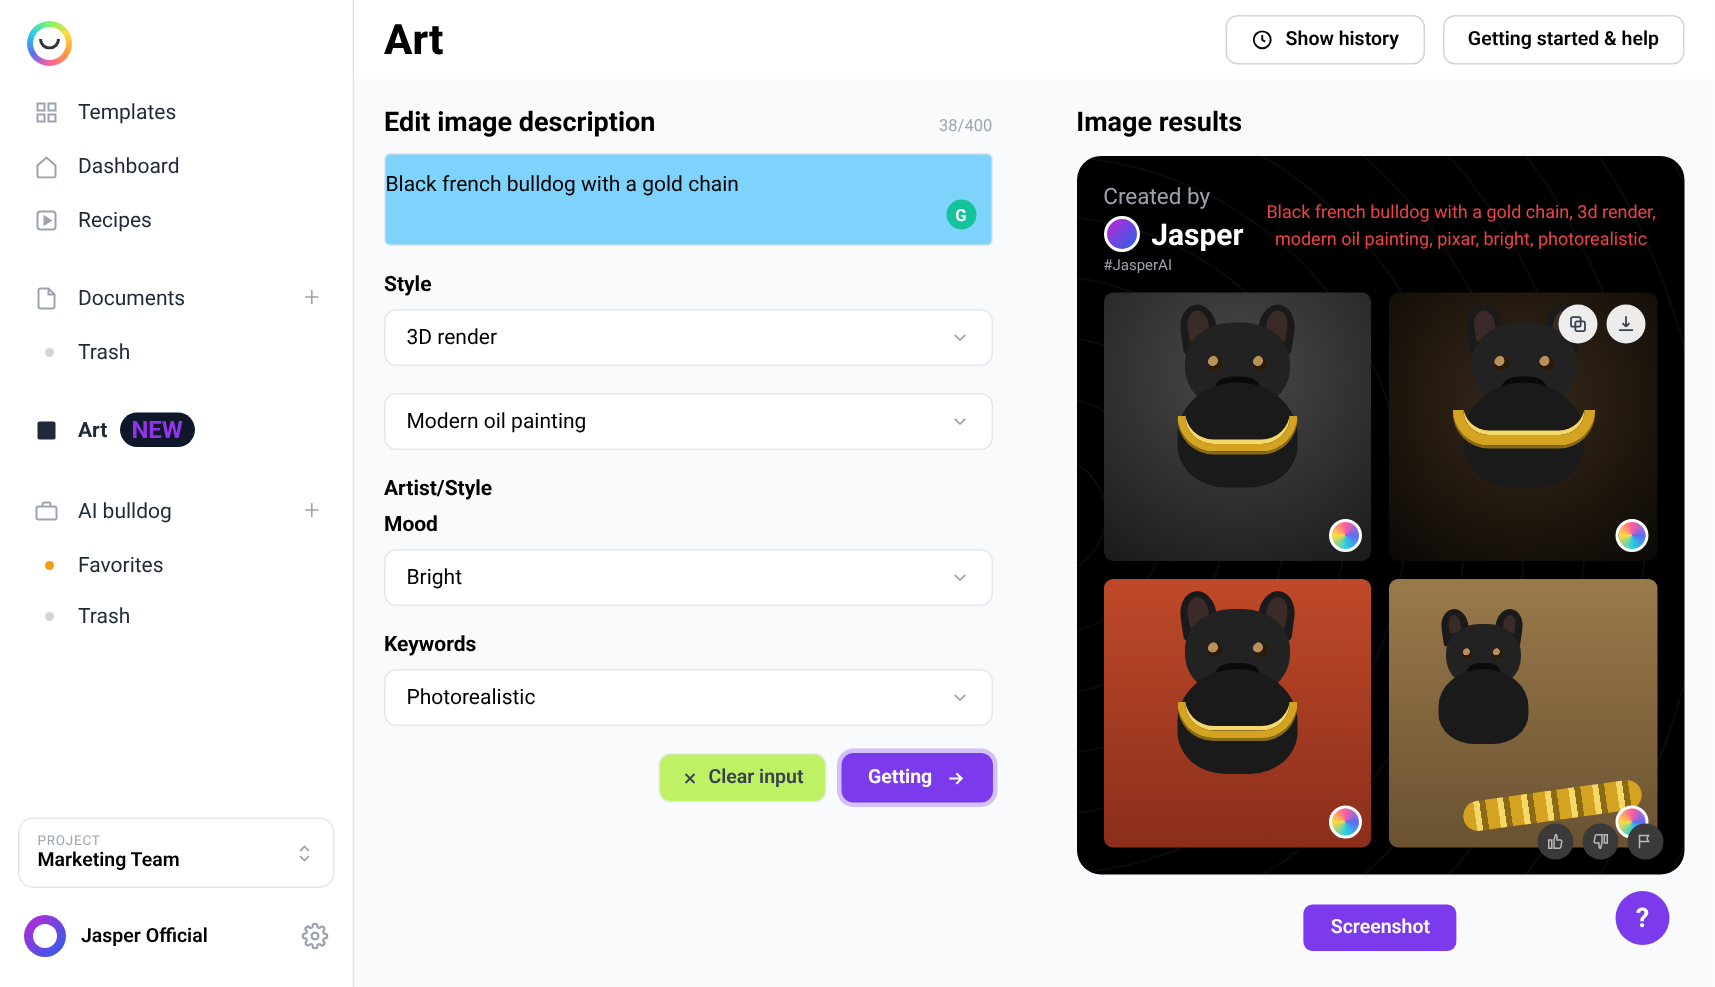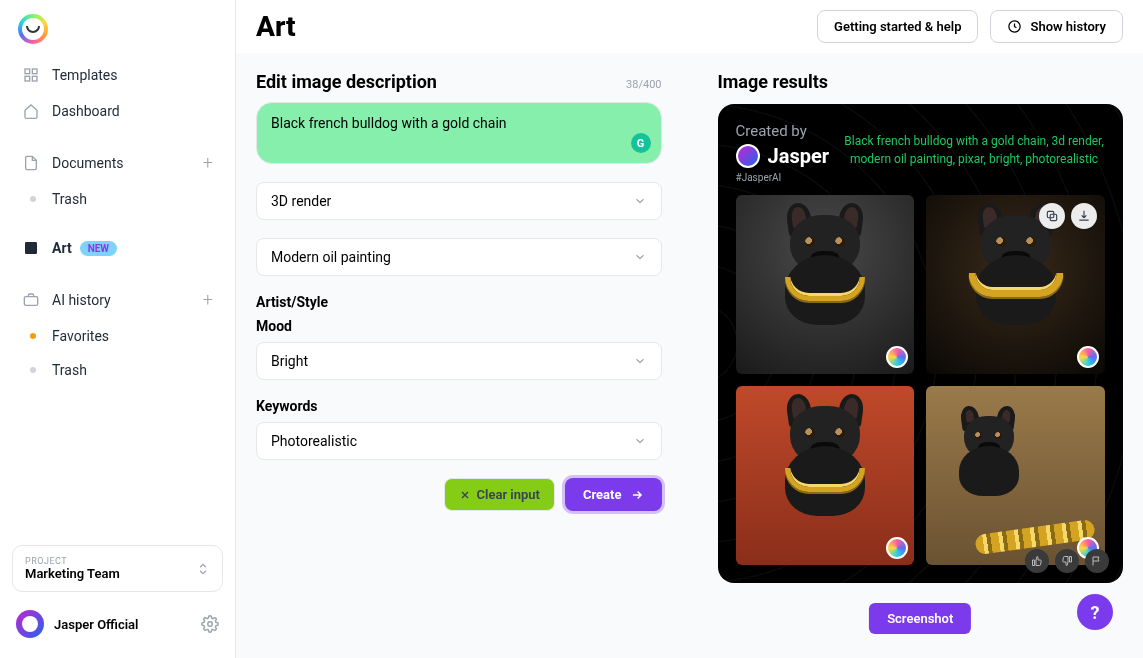--- a/index.html
+++ b/index.html
@@ -9,21 +9,21 @@
 .logo-inner { width: 22px; height: 22px; border-radius: 50%; background: #fff; position: relative; }
 .logo-inner::after { content: ""; position: absolute; width: 10px; height: 5px; border: 2px solid #333; border-top: none; border-radius: 0 0 10px 10px; left: 4px; top: 8px; }
 .nav-item { display: flex; align-items: center; padding: 8px 10px; border-radius: 8px; cursor: pointer; color: #1f2937; font-size: 14px; margin-bottom: 2px; }
 .nav-item .icon { width: 18px; height: 18px; margin-right: 12px; display: flex; align-items: center; justify-content: center; color: #9ca3af; }
 .nav-item.active { font-weight: 700; }
 .nav-item.active .icon { color: #1f2937; }
 .nav-sub { padding-left: 18px; }
 .nav-sub .dot { width: 6px; height: 6px; border-radius: 50%; background: #d1d5db; margin-right: 16px; }
 .nav-sub.fav .dot { background: #f59e0b; }
 .nav-plus { margin-left: auto; color: #9ca3af; font-size: 18px; font-weight: 300; }
-.badge-new { background: #7dd3fc; color: #9333ea; font-size: 10px; font-weight: 700; padding: 2px 8px; border-radius: 999px; margin-left: 8px; }
+.badge-new { background: #0f172a; color: #9333ea; font-size: 16px; font-weight: 700; padding: 2px 8px; border-radius: 999px; margin-left: 8px; }
 .spacer { flex: 1; }
 .project-card { border: 1px solid #e5e7eb; border-radius: 10px; padding: 10px 12px; display: flex; align-items: center; margin-bottom: 12px; cursor: pointer; }
 .project-card .lbl { font-size: 9px; color: #9ca3af; letter-spacing: 0.5px; }
 .project-card .name { font-size: 13px; font-weight: 600; }
 .project-card .chev { margin-left: auto; color: #9ca3af; }
 .user-row { display: flex; align-items: center; padding: 6px 4px; }
 .avatar { width: 28px; height: 28px; border-radius: 50%; background: linear-gradient(135deg, #c026d3, #2563eb); margin-right: 10px; position:relative; }
 .avatar::after{content:"";position:absolute;width:16px;height:16px;border-radius:50%;background:#fff;left:6px;top:6px;}
 .user-row .name { font-size: 13px; font-weight: 600; }
 .gear { margin-left: auto; color: #9ca3af; }
@@ -32,42 +32,42 @@
 .header { display: flex; align-items: center; padding: 10px 20px; }
 .header h1 { font-size: 28px; font-weight: 800; }
 .header .btns { margin-left: auto; display: flex; gap: 12px; }
 .btn-outline { border: 1px solid #d1d5db; background: #fff; border-radius: 8px; padding: 8px 16px; font-size: 13px; font-weight: 600; display: flex; align-items: center; gap: 8px; cursor: pointer; }
 
 .content { flex: 1; background: #f9fafb; display: flex; padding: 18px 20px; gap: 12px; overflow: hidden; }
 .form-col { flex: 1; max-width: 430px; }
 .section-title { display: flex; align-items: baseline; margin-bottom: 10px; }
 .section-title h2 { font-size: 18px; font-weight: 700; }
 .char-count { margin-left: auto; font-size: 11px; color: #9ca3af; }
-.textarea { border: 1px solid #e5e7eb; background: #86efac; border-radius: 16px; padding: 12px 14px; font-size: 14px; min-height: 62px; position: relative; margin-bottom: 18px; }
+.textarea { border: 1px solid #e5e7eb; background: #7dd3fc; border-radius: 4px; padding: 12px 0; font-size: 14px; min-height: 62px; position: relative; margin-bottom: 18px; }
 .gram { position: absolute; right: 10px; bottom: 10px; width: 20px; height: 20px; border-radius: 50%; background: #15c39a; display:flex;align-items:center;justify-content:center;color:#fff;font-size:11px;font-weight:700; }
 .field-label { font-size: 14px; font-weight: 700; margin-bottom: 8px; }
 .select { border: 1px solid #e5e7eb; background: #fff; border-radius: 8px; padding: 10px 14px; font-size: 14px; display: flex; align-items: center; margin-bottom: 18px; cursor: pointer; }
 .select .chev { margin-left: auto; color: #9ca3af; }
 .form-actions { display: flex; justify-content: flex-end; gap: 10px; margin-top: 10px; }
-.btn-ghost { border: 1px solid #e5e7eb; background: #84cc16; border-radius: 8px; padding: 8px 14px; font-size: 13px; font-weight: 600; display: flex; align-items: center; gap: 6px; cursor: pointer; color: #374151; }
+.btn-ghost { border: 1px solid #e5e7eb; background: #bef264; border-radius: 8px; padding: 8px 14px; font-size: 13px; font-weight: 600; display: flex; align-items: center; gap: 6px; cursor: pointer; color: #374151; }
 .btn-primary { background: #7c3aed; color: #fff; border: none; border-radius: 8px; padding: 9px 18px; font-size: 13px; font-weight: 700; display: flex; align-items: center; gap: 8px; cursor: pointer; box-shadow: 0 0 0 3px rgba(124,58,237,0.3); }
 
 .results-col { flex: 1; margin-left: 44px; }
 .results-col h2 { font-size: 18px; font-weight: 700; margin-bottom: 12px; }
 .canvas { background: #000; border-radius: 16px; padding: 18px; position: relative; overflow: hidden; }
 .canvas::before { content: ""; position: absolute; inset: -20px; background: repeating-radial-gradient(circle at 0% 50%, transparent 0, transparent 38px, rgba(255,255,255,0.04) 39px, rgba(255,255,255,0.04) 40px); }
 .canvas > * { position: relative; }
 .meta-row { display: flex; gap: 14px; margin-bottom: 12px; }
 .creator { }
 .created-by { font-size: 15px; color: #9ca3af; }
 .creator-line { display: flex; align-items: center; gap: 8px; margin-top: 4px; }
 .creator-av { width: 24px; height: 24px; border-radius: 50%; background: linear-gradient(135deg,#c026d3,#2563eb); border:2px solid #fff; }
 .creator-name { color: #fff; font-size: 20px; font-weight: 700; }
 .tag { font-size: 10px; color: #9ca3af; margin-top: 4px; }
-.prompt-text { color: #22c55e; font-size: 12px; text-align: center; flex: 1; padding-top: 10px; line-height: 1.5; }
+.prompt-text { color: #ef4444; font-size: 12px; text-align: center; flex: 1; padding-top: 10px; line-height: 1.5; }
 .grid { display: grid; grid-template-columns: 1fr 1fr; gap: 12px; }
 .cell { aspect-ratio: 1; border-radius: 6px; position: relative; overflow: hidden; }
 .cell .stamp { position: absolute; right: 6px; bottom: 6px; width: 22px; height: 22px; border-radius: 50%; background: conic-gradient(#ff5ca0,#5b6ef5,#2ad1e0,#ffd93d,#ff5ca0); border: 2px solid #fff; }
 .cell1 { background: radial-gradient(circle at 50% 30%, #4a4a4a, #1a1a1a); }
 .cell2 { background: radial-gradient(circle at 50% 40%, #3a2a1a, #0a0805); }
 .cell3 { background: linear-gradient(#c0492a, #8a2e1a); }
 .cell4 { background: linear-gradient(#9a7a4a, #6a5232); }
 .dog-body { width: 80px; height: 70px; background: #1a1a1a; border-radius: 50% 50% 40% 40%; position: absolute; top: 60px; left: 50%; transform: translateX(-50%);}
 .dog-head { width: 70px; height: 60px; background: #222; border-radius: 45% 45% 50% 50%; position: absolute; top: 20px; left: 50%; transform: translateX(-50%);}
 .dog-ear-l, .dog-ear-r { width: 24px; height: 32px; background: #1a1a1a; border-radius: 50% 50% 10% 10%; position: absolute; top: 8px; }
@@ -110,20 +110,29 @@
     <span>Templates</span>
   </div>
   <div class="nav-item">
     <span class="icon">
         <svg width="16" height="16" viewBox="0 0 24 24" fill="none" stroke="currentColor" stroke-width="2">
           <path d="M3 11l9-8 9 8v10a2 2 0 0 1-2 2H5a2 2 0 0 1-2-2z"></path>
         </svg>
       </span>
     <span>Dashboard</span>
   </div>
+  <div class="nav-item">
+    <span class="icon">
+        <svg width="16" height="16" viewBox="0 0 24 24" fill="none" stroke="currentColor" stroke-width="2">
+          <rect x="3" y="3" width="18" height="18" rx="3"></rect>
+          <path d="M10 8l6 4-6 4z" fill="currentColor"></path>
+        </svg>
+      </span>
+    <span>Recipes</span>
+  </div>
 
   <div style="height:14px"></div>
 
   <div class="nav-item">
     <span class="icon">
         <svg width="16" height="16" viewBox="0 0 24 24" fill="none" stroke="currentColor" stroke-width="2">
           <path d="M14 2H6a2 2 0 0 0-2 2v16a2 2 0 0 0 2 2h12a2 2 0 0 0 2-2V8z"></path>
           <path d="M14 2v6h6"></path>
         </svg>
       </span>
@@ -149,21 +158,21 @@
 
   <div style="height:14px"></div>
 
   <div class="nav-item">
     <span class="icon">
         <svg width="16" height="16" viewBox="0 0 24 24" fill="none" stroke="currentColor" stroke-width="2">
           <path d="M20 7H4a2 2 0 0 0-2 2v9a2 2 0 0 0 2 2h16a2 2 0 0 0 2-2V9a2 2 0 0 0-2-2z"></path>
           <path d="M16 7V5a2 2 0 0 0-2-2h-4a2 2 0 0 0-2 2v2"></path>
         </svg>
       </span>
-    <span>AI history</span>
+    <span>AI bulldog</span>
     <span class="nav-plus">+</span>
   </div>
   <div class="nav-item nav-sub fav">
     <span class="dot"></span>
     <span>Favorites</span>
   </div>
   <div class="nav-item nav-sub">
     <span class="dot"></span>
     <span>Trash</span>
   </div>
@@ -191,46 +200,47 @@
           <path d="M19.4 15a1.7 1.7 0 0 0 .34 1.87l.06.06a2 2 0 1 1-2.83 2.83l-.06-.06a1.7 1.7 0 0 0-1.87-.34 1.7 1.7 0 0 0-1 1.56V21a2 2 0 0 1-4 0v-.09a1.7 1.7 0 0 0-1-1.56 1.7 1.7 0 0 0-1.87.34l-.06.06a2 2 0 1 1-2.83-2.83l.06-.06A1.7 1.7 0 0 0 4.6 15a1.7 1.7 0 0 0-1.56-1H3a2 2 0 0 1 0-4h.09A1.7 1.7 0 0 0 4.6 9a1.7 1.7 0 0 0-.34-1.87l-.06-.06A2 2 0 1 1 7.03 4.24l.06.06A1.7 1.7 0 0 0 8.96 4.6 1.7 1.7 0 0 0 10 3.04V3a2 2 0 0 1 4 0v.09c0 .67.4 1.27 1 1.51a1.7 1.7 0 0 0 1.87-.34l.06-.06a2 2 0 1 1 2.83 2.83l-.06.06A1.7 1.7 0 0 0 19.4 9c.24.6.84 1 1.51 1H21a2 2 0 0 1 0 4h-.09a1.7 1.7 0 0 0-1.51 1z"></path>
         </svg>
       </span>
   </div>
 </aside>
 
 <main class="main">
   <div class="header">
     <h1>Art</h1>
     <div class="btns">
-      <button class="btn-outline">
-        <span>Getting started &amp; help</span>
-      </button>
       <button class="btn-outline">
         <span>
             <svg width="15" height="15" viewBox="0 0 24 24" fill="none" stroke="currentColor" stroke-width="2">
               <circle cx="12" cy="12" r="9"></circle>
               <path d="M12 7v5l3 2"></path>
             </svg>
           </span>
         <span>Show history</span>
       </button>
+      <button class="btn-outline">
+        <span>Getting started &amp; help</span>
+      </button>
     </div>
   </div>
 
   <div class="content">
     <div class="form-col">
       <div class="section-title">
         <h2>Edit image description</h2>
         <span class="char-count">38/400</span>
       </div>
       <div class="textarea">
         <span>Black french bulldog with a gold chain</span>
         <span class="gram">G</span>
       </div>
 
+      <div class="field-label">Style</div>
       <div class="select">
         <span>3D render</span>
         <span class="chev">
             <svg width="14" height="14" viewBox="0 0 24 24" fill="none" stroke="currentColor" stroke-width="2">
               <path d="M6 9l6 6 6-6"></path>
             </svg>
           </span>
       </div>
 
       <div class="select">
@@ -267,21 +277,21 @@
       <div class="form-actions">
         <button class="btn-ghost">
           <span>
               <svg width="12" height="12" viewBox="0 0 24 24" fill="none" stroke="currentColor" stroke-width="2.5">
                 <path d="M18 6L6 18M6 6l12 12"></path>
               </svg>
             </span>
           <span>Clear input</span>
         </button>
         <button class="btn-primary">
-          <span>Create</span>
+          <span>Getting</span>
           <span>
               <svg width="14" height="14" viewBox="0 0 24 24" fill="none" stroke="currentColor" stroke-width="2.5">
                 <path d="M5 12h14M13 6l6 6-6 6"></path>
               </svg>
             </span>
         </button>
       </div>
     </div>
 
     <div class="results-col" style="position:relative;">

